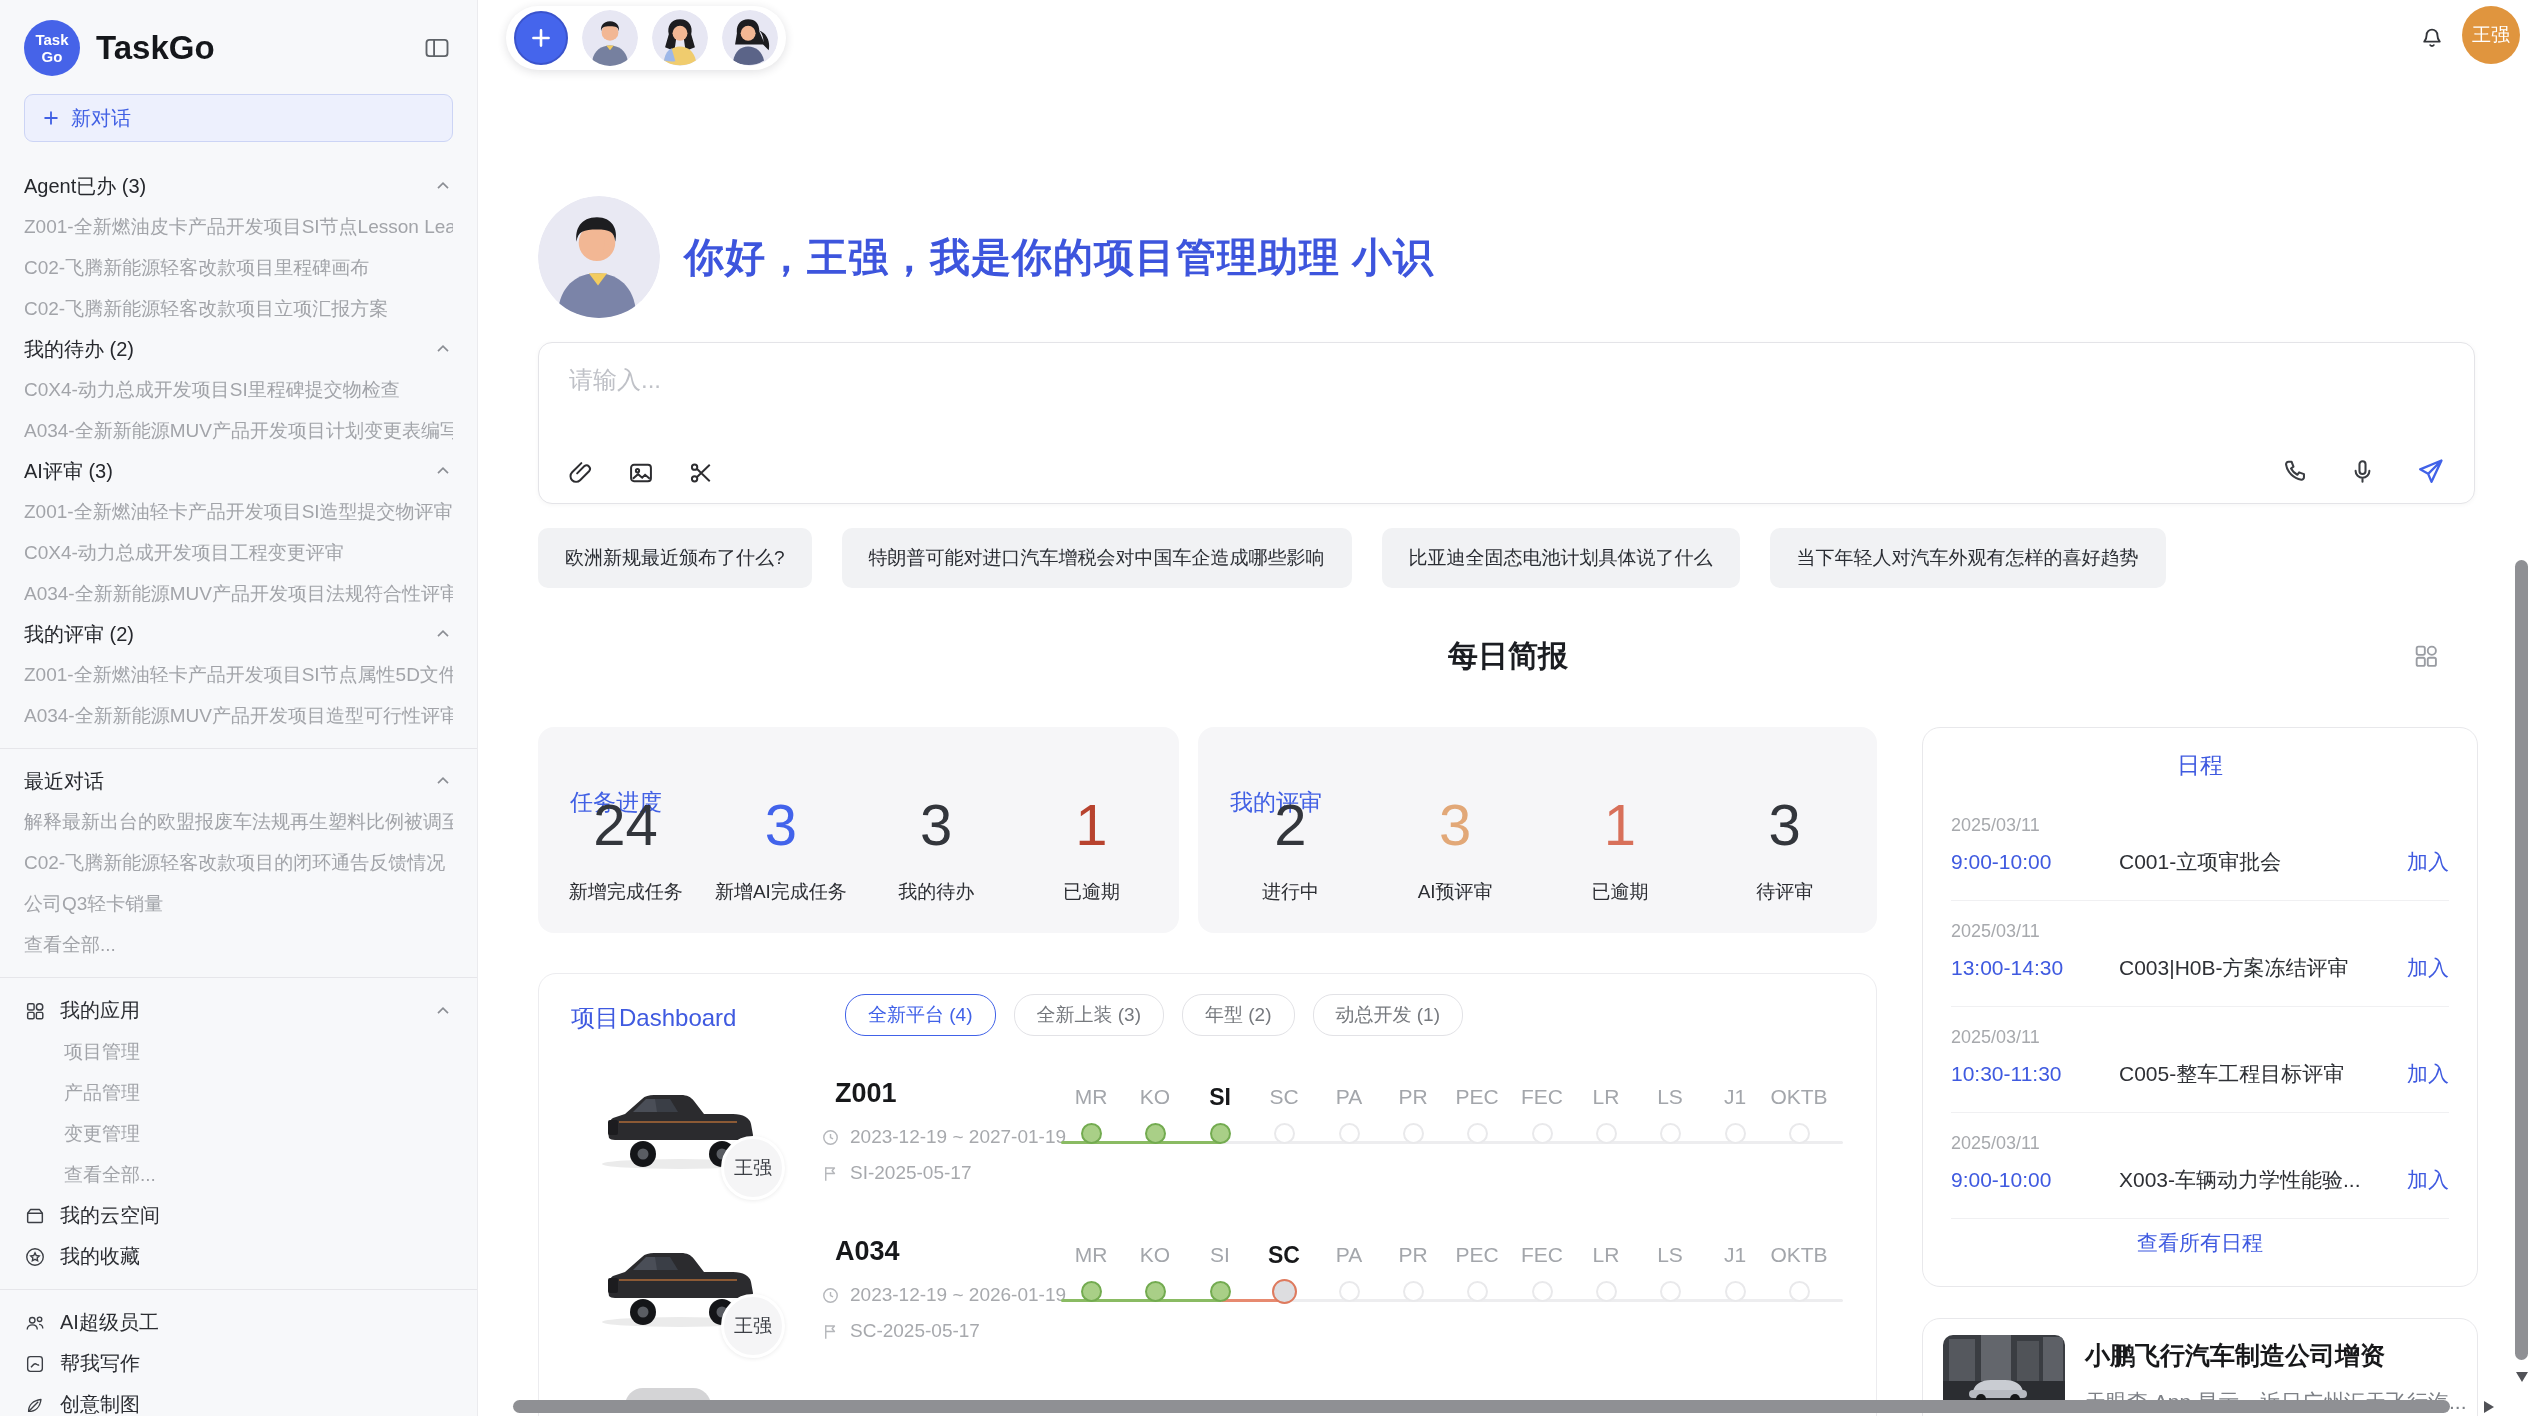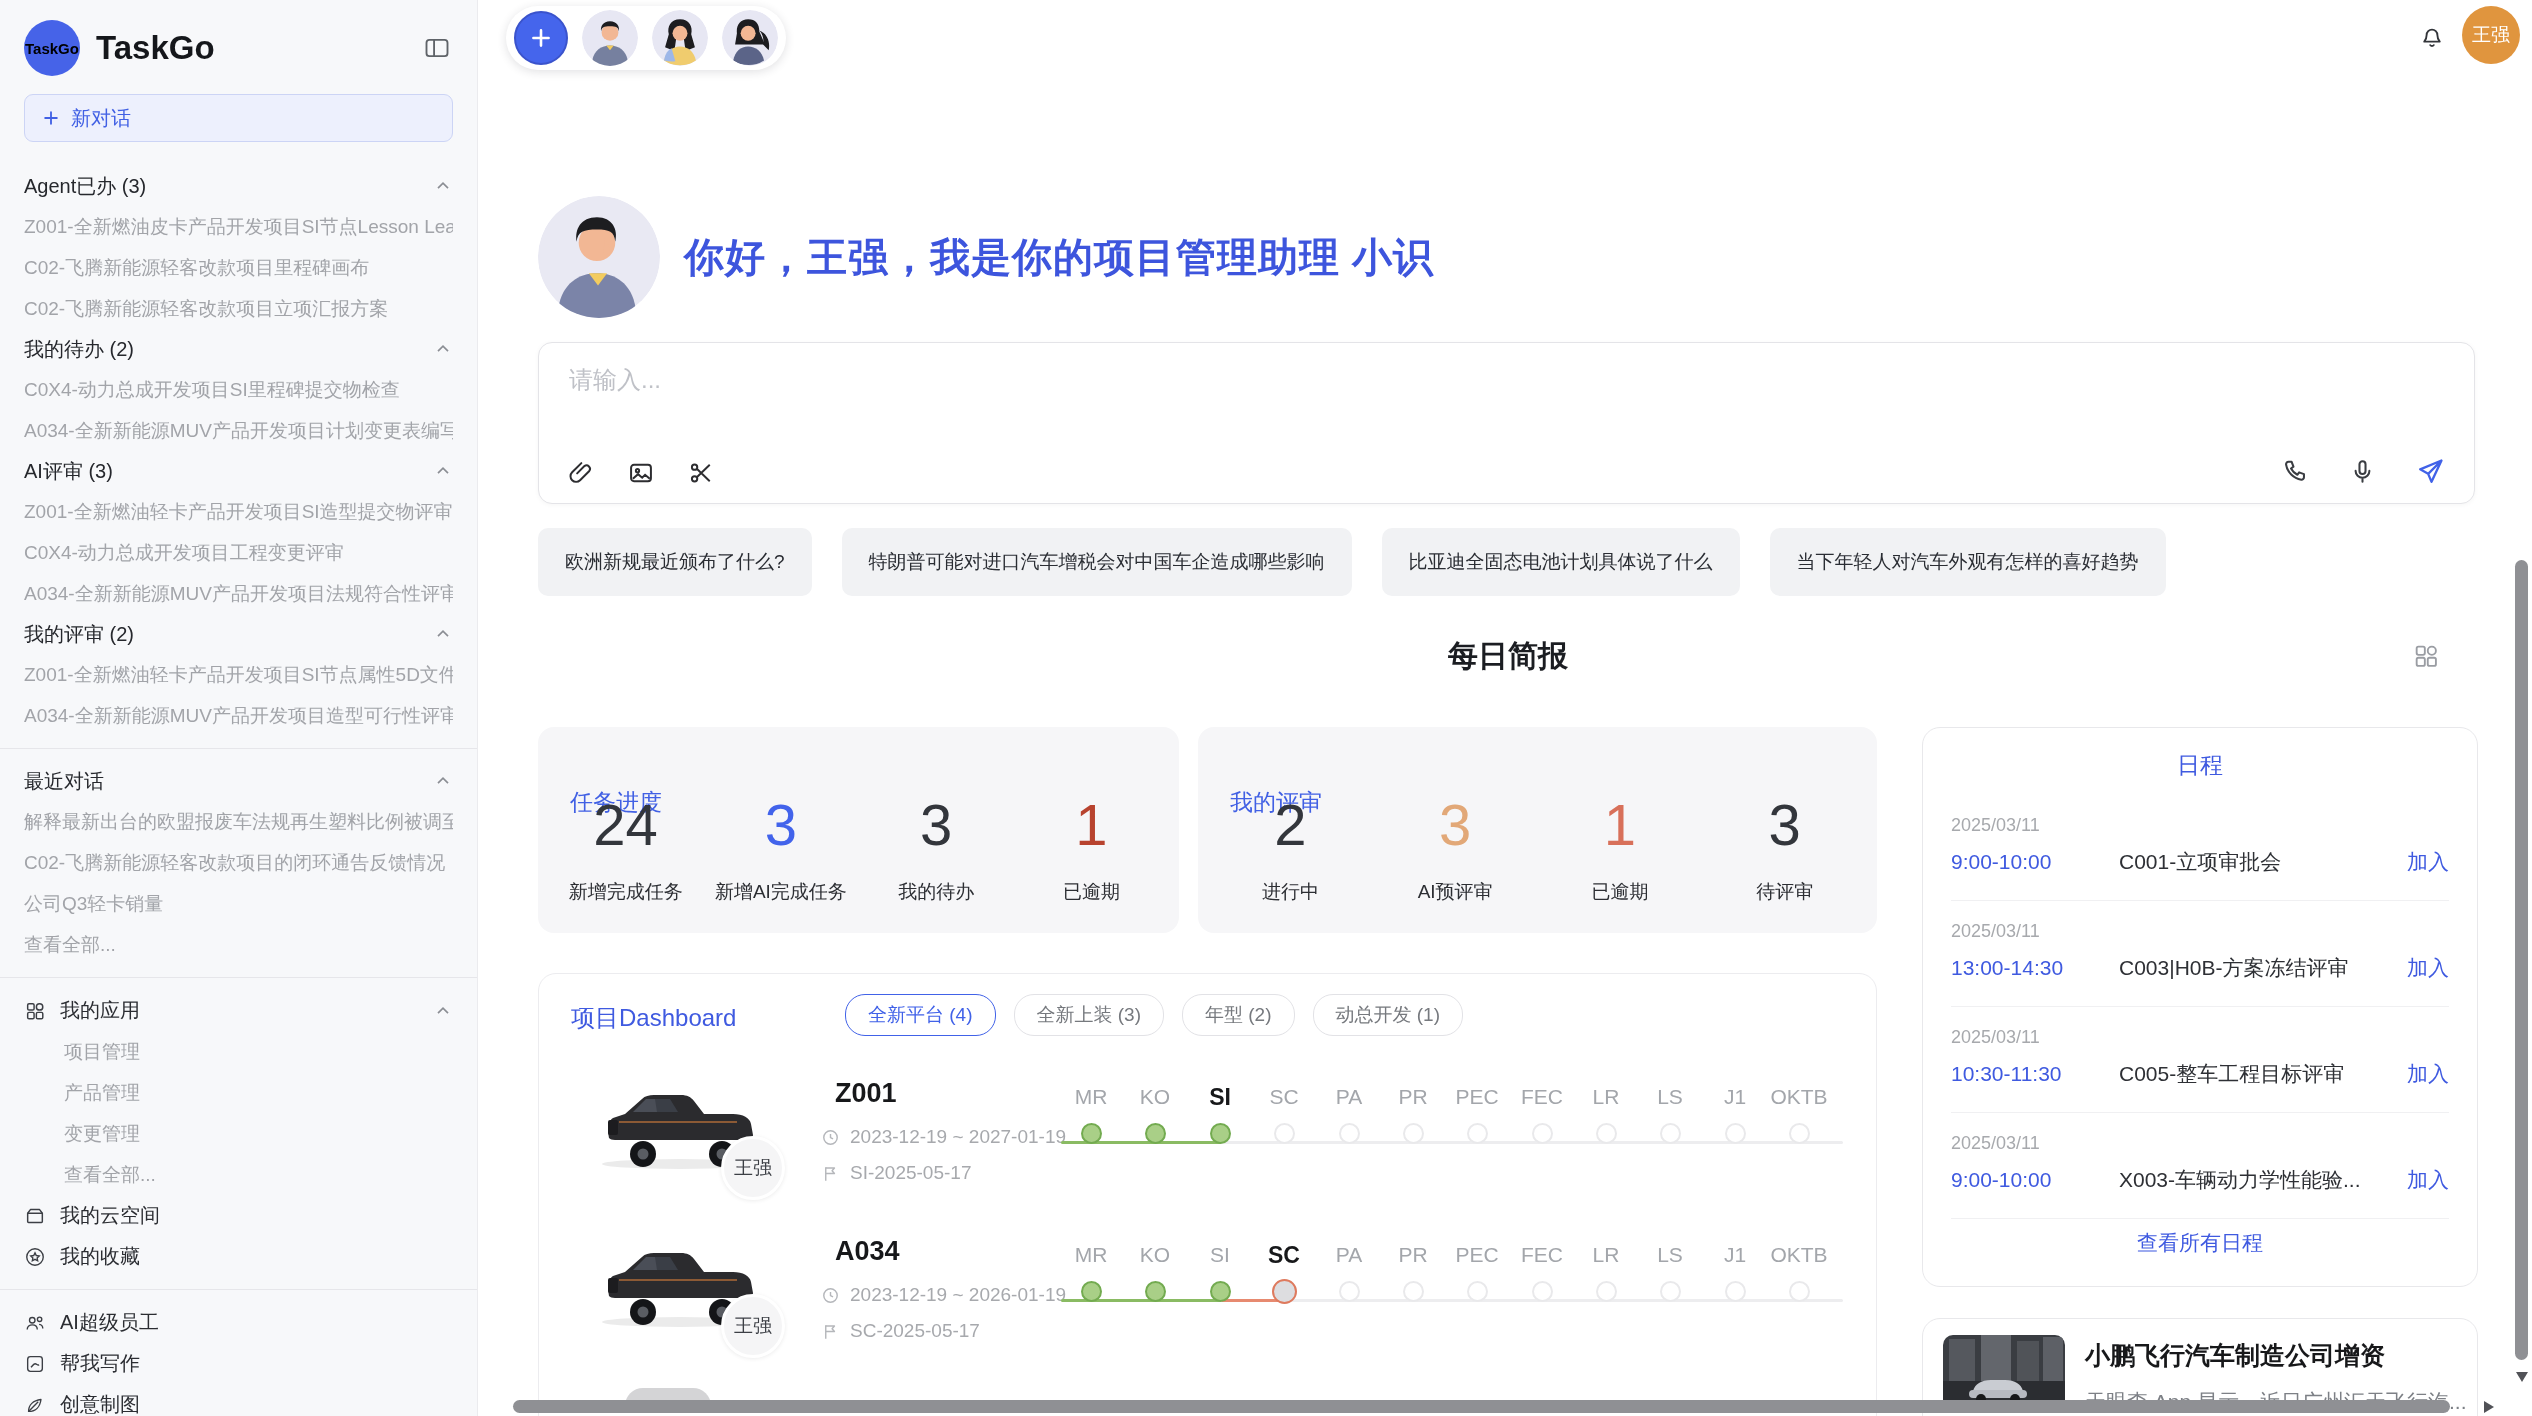--- a/index.html
+++ b/index.html
@@ -3,22 +3,22 @@
 <meta charset="utf-8">
 <style>
   html,body{margin:0;padding:0;background:#fff;overflow:hidden;}
   #app{position:relative;width:2532px;height:1416px;background:#fff;overflow:hidden;
        font-family:"Liberation Sans","DejaVu Sans",sans-serif;color:#1f2329;}
   svg{display:block}
   
   .sidebar{position:absolute;left:0;top:0;bottom:0;width:478px;background:#f7f8fa;
            border-right:1px solid #ebebee;box-sizing:border-box;padding:16px 24px 0;}
   .logo-row{display:flex;align-items:center;height:64px;margin-bottom:14px;}
-  .logo-badge{width:56px;height:56px;border-radius:50%;background:#4663e8;color:#000000;
-              display:flex;flex-direction:row;align-items:center;justify-content:center;
+  .logo-badge{width:56px;height:56px;border-radius:50%;background:#4663e8;color:#ffffff;
+              display:flex;flex-direction:column;align-items:center;justify-content:center;
               font-size:15px;font-weight:700;line-height:17px;flex:0 0 auto;}
   .app-title{font-size:33px;font-weight:700;margin-left:16px;color:#15171b;flex:1;}
   .panel-btn{width:32px;height:32px;display:flex;align-items:center;justify-content:center;cursor:pointer;}
   .new-chat{height:46px;border:1px solid #ccd4f5;background:#edf0fd;border-radius:9px;
             display:flex;align-items:center;padding:0 16px;color:#4160e4;font-size:20px;gap:10px;
             margin-bottom:24px;cursor:pointer;}
   .g-title{height:40px;display:flex;align-items:center;font-size:20px;color:#26282d;font-weight:500;}
   .g-title .sp{flex:1}
   .srow{height:41px;display:flex;align-items:center;font-size:19px;color:#a2a4a9;white-space:nowrap;
         overflow:hidden;cursor:pointer;}
@@ -44,21 +44,21 @@
   .composer{position:absolute;left:538px;top:342px;width:1937px;height:162px;box-sizing:border-box;
             border:1.5px solid #e4e4e8;border-radius:14px;background:#fff;box-shadow:0 1px 5px rgba(0,0,0,.04);}
   .composer input{position:absolute;left:28px;top:22px;width:1400px;border:none;outline:none;
                   font-size:24px;color:#33353a;background:transparent;font-family:inherit;}
   .composer input::placeholder{color:#bfc1c7;}
   .c-left-icons{position:absolute;left:28px;bottom:16px;display:flex;gap:32px;}
   .c-right-icons{position:absolute;right:28px;bottom:16px;display:flex;gap:38px;align-items:center;}
   .cicon{cursor:pointer}
   
   .chips{position:absolute;left:538px;top:528px;width:1940px;display:flex;gap:30px;}
-  .chip{height:68px;border-radius:10px;background:#f1f2f4;color:#2a2d33;font-size:19px;display:flex;
+  .chip{height:60px;border-radius:10px;background:#f1f2f4;color:#2a2d33;font-size:19px;display:flex;
         align-items:center;padding:0 27px;white-space:nowrap;cursor:pointer;}
   
   .brief-head{position:absolute;left:538px;top:636px;width:1940px;height:40px;}
   .brief-title{text-align:center;font-size:30px;font-weight:700;color:#1b1d22;line-height:40px;}
   .brief-grid-icon{position:absolute;right:38px;top:6px;cursor:pointer;}
   .stat-card{position:absolute;top:727px;height:206px;background:#f6f6f8;border-radius:16px;box-sizing:border-box;}
   .stat-card.c1{left:538px;width:641px;}
   .stat-card.c2{left:1198px;width:679px;}
   .stat-title{position:absolute;left:32px;top:24px;font-size:23px;color:#4160e4;margin-top:36px;}
   .stat-grid{position:absolute;left:10px;right:10px;top:62px;display:grid;grid-template-columns:repeat(4,1fr);}

